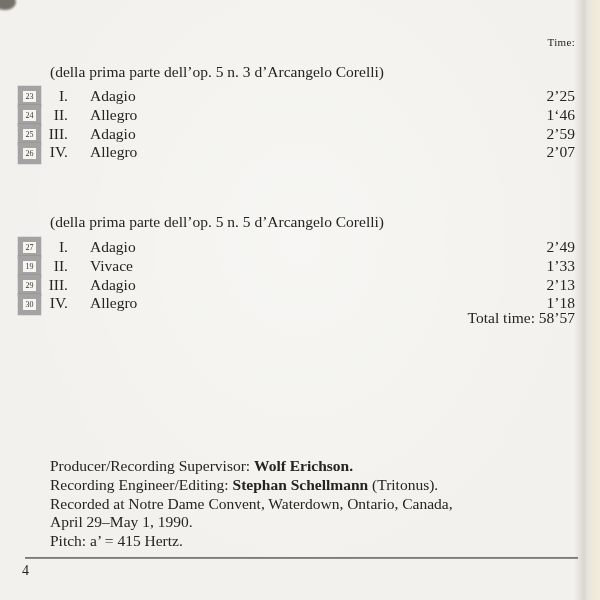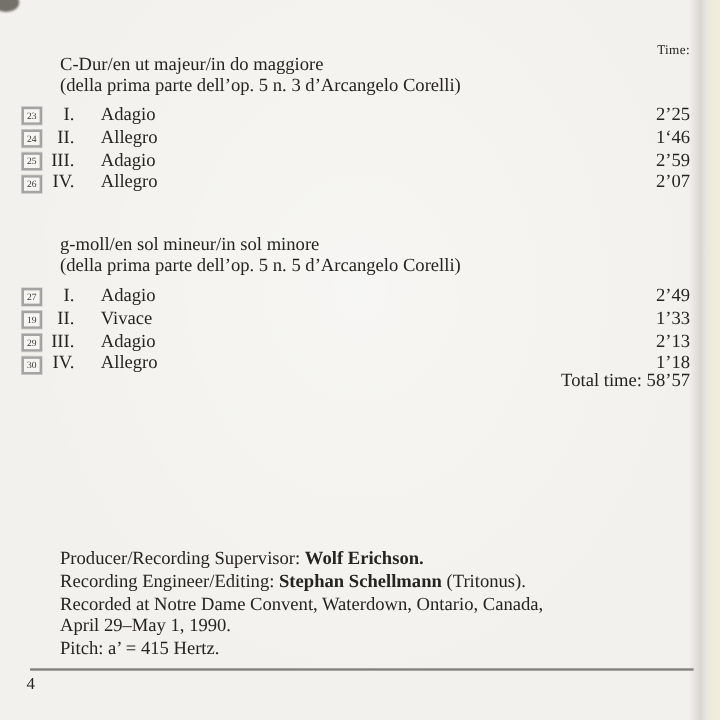--- a/index.html
+++ b/index.html
@@ -61,21 +61,21 @@
 
   .tracklist { left: 18px; right: 25px; }
   .track-row {
     display: flex;
     align-items: center;
     height: 18.8px;
   }
   .track-badge {
     width: 13px;
     height: 11px;
-    border: 2px solid #a3a3a3;
+    border: 5px solid #a3a3a3;
     background: #f6f5f1;
     box-shadow: 0 0 0 0.5px rgba(86,83,76,0.25);
     font-size: 8px;
     line-height: 11px;
     text-align: center;
     color: #3a372f;
     flex: 0 0 auto;
     margin-top: 1px;
   }
   .track-roman {
@@ -106,21 +106,20 @@
 </style>
 </head>
 <body>
 
 <div class="page">
 
   <div class="scan-spot-topleft"></div>
 
   <div class="abs time-label" style="top:33px; right:25px;">Time:</div>
 
-  <div class="abs section-sub" style="top:45px; left:50px;">C-Dur/en ut majeur/in do maggiore</div>
   <div class="abs section-note" style="top:63px; left:50px;">(della prima parte dell’op. 5 n. 3 d’Arcangelo Corelli)</div>
 
   <div class="abs tracklist" style="top:87px;">
     <div class="track-row">
       <span class="track-badge">23</span>
       <span class="track-roman">I.</span>
       <span class="track-name">Adagio</span>
       <span class="track-time">2’25</span>
     </div>
     <div class="track-row">
@@ -136,21 +135,20 @@
       <span class="track-time">2’59</span>
     </div>
     <div class="track-row">
       <span class="track-badge">26</span>
       <span class="track-roman">IV.</span>
       <span class="track-name">Allegro</span>
       <span class="track-time">2’07</span>
     </div>
   </div>
 
-  <div class="abs section-sub" style="top:195px; left:50px;">g-moll/en sol mineur/in sol minore</div>
   <div class="abs section-note" style="top:213px; left:50px;">(della prima parte dell’op. 5 n. 5 d’Arcangelo Corelli)</div>
 
   <div class="abs tracklist" style="top:238px;">
     <div class="track-row">
       <span class="track-badge">27</span>
       <span class="track-roman">I.</span>
       <span class="track-name">Adagio</span>
       <span class="track-time">2’49</span>
     </div>
     <div class="track-row">

